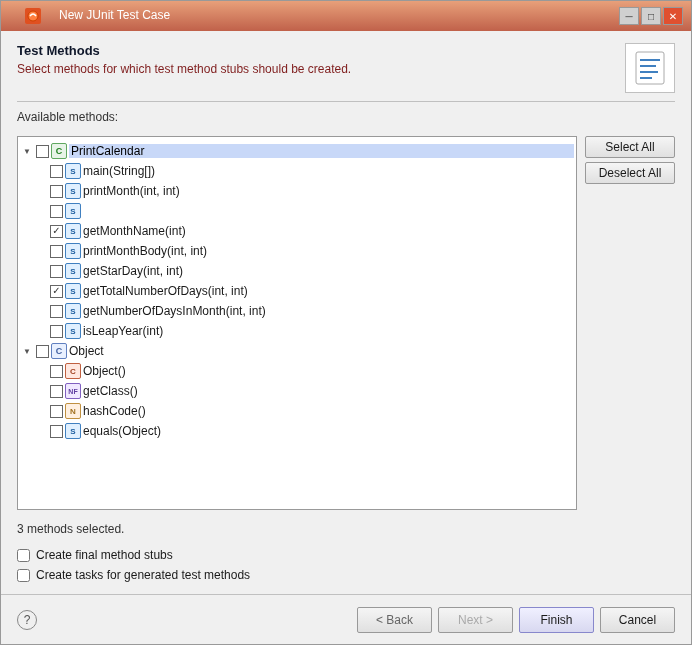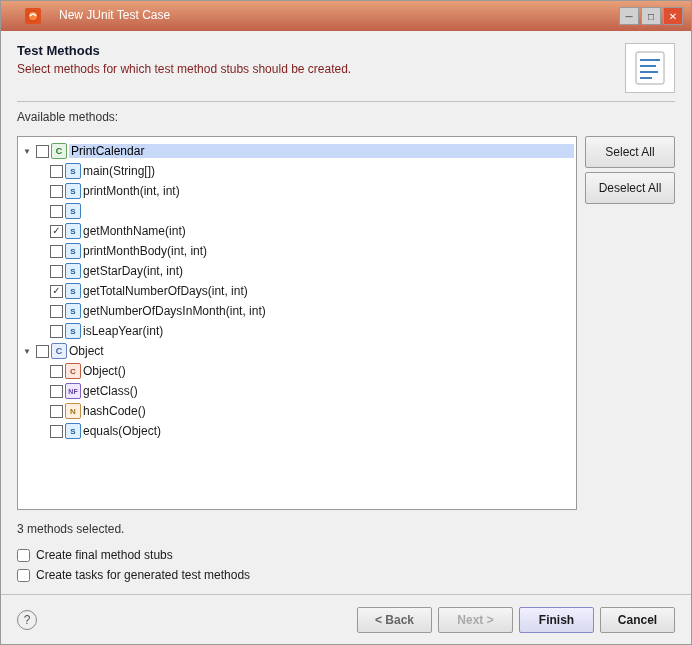--- a/index.html
+++ b/index.html
@@ -232,21 +232,21 @@
       padding: 0 2px;
     }
     .side-buttons {
       display: flex;
       flex-direction: column;
       gap: 4px;
       width: 90px;
       flex-shrink: 0;
     }
     .side-btn {
-      height: 32px;
+      height: 22px;
       background: linear-gradient(to bottom, #f5f5f5, #e0e0e0);
       border: 1px solid #999;
       border-radius: 2px;
       cursor: pointer;
       font-size: 12px;
       color: #1a1a1a;
       display: flex;
       align-items: center;
       justify-content: center;
     }
@@ -312,21 +312,20 @@
       background: linear-gradient(to bottom, #f5f5f5, #e0e0e0);
       border: 1px solid #999;
       border-radius: 2px;
       cursor: pointer;
       font-size: 12px;
       color: #666;
       display: flex;
       align-items: center;
       justify-content: center;
       padding: 0 10px;
-      font-weight: bold;
     }
     .nav-btn.primary {
       background: linear-gradient(to bottom, #f0f0ff, #d8d8f0);
       border-color: #8888cc;
       color: #1a1a1a;
     }
     .nav-btn.cancel-btn {
       color: #1a1a1a;
     }
     

